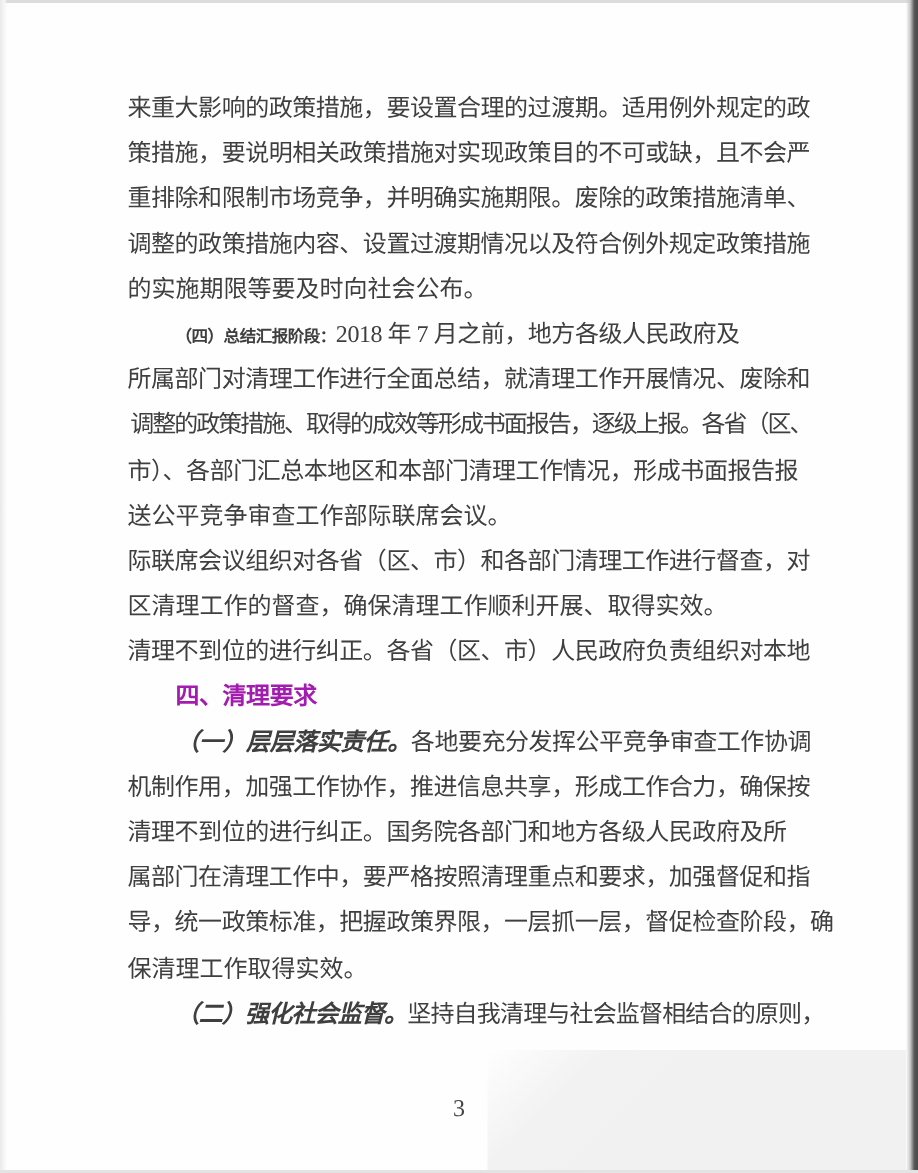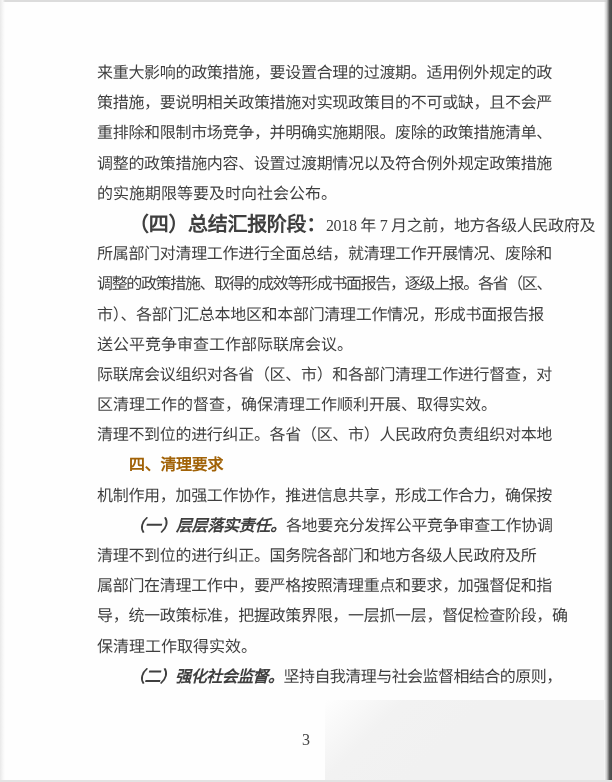--- a/index.html
+++ b/index.html
@@ -43,39 +43,38 @@
     top: 58px;
     width: 456px;
     color: #3f3f3f;
     font-size: 16px;
   }
   .line {
     height: 30.2px;
     line-height: 30.2px;
     white-space: nowrap;
     letter-spacing: -0.31px;
-    margin-left: 12px;
   }
   .line.tight { letter-spacing: -1.35px; text-align: right; }
   .line.t2    { letter-spacing: -0.55px; }
   .line.short { letter-spacing: 0; }
   .line.indent { padding-left: 32px; }
   .lead-hei {
     font-weight: 700;
     font-family: Liberation Sans, sans-serif;
-    font-size: 20px;
+    font-size: 11px;
   }
   .lead-kai {
     font-weight: 700;
     font-style: italic;
   }
   .line.head span {
     font-weight: 700;
     font-family: "Liberation Sans", "DejaVu Sans", sans-serif;
-    color: #a16207;
+    color: #a21caf;
   }
   .page-number {
     position: absolute;
     top: 731px;
     left: 0;
     width: 612px;
     text-align: center;
     font-size: 16px;
     color: #454545;
     letter-spacing: 0;
@@ -103,22 +102,22 @@
     <div class="line tight"><span>调整的政策措施、取得的成效等形成书面报告，逐级上报。各省（区、</span></div>
     <div class="line"><span>市）、各部门汇总本地区和本部门清理工作情况，形成书面报告报</span></div>
     <div class="line short"><span>送公平竞争审查工作部际联席会议。</span></div>
 
     <div class="line"><span>际联席会议组织对各省（区、市）和各部门清理工作进行督查，对</span></div>
     <div class="line short"><span>区清理工作的督查，确保清理工作顺利开展、取得实效。</span></div>
     <div class="line"><span>清理不到位的进行纠正。各省（区、市）人民政府负责组织对本地</span></div>
 
     <div class="line indent head"><span>四、清理要求</span></div>
 
+    <div class="line indent"><span class="lead-kai">（一）层层落实责任。</span><span>各地要充分发挥公平竞争审查工作协调</span></div>
     <div class="line"><span>机制作用，加强工作协作，推进信息共享，形成工作合力，确保按</span></div>
-    <div class="line indent"><span class="lead-kai">（一）层层落实责任。</span><span>各地要充分发挥公平竞争审查工作协调</span></div>
     <div class="line"><span>清理不到位的进行纠正。国务院各部门和地方各级人民政府及所</span></div>
     <div class="line"><span>属部门在清理工作中，要严格按照清理重点和要求，加强督促和指</span></div>
     <div class="line"><span>导，统一政策标准，把握政策界限，一层抓一层，督促检查阶段，确</span></div>
     <div class="line short"><span>保清理工作取得实效。</span></div>
 
     <div class="line indent t2"><span class="lead-kai">（二）强化社会监督。</span><span>坚持自我清理与社会监督相结合的原则，</span></div>
 
   </div>
 
   <div class="page-number">3</div>

